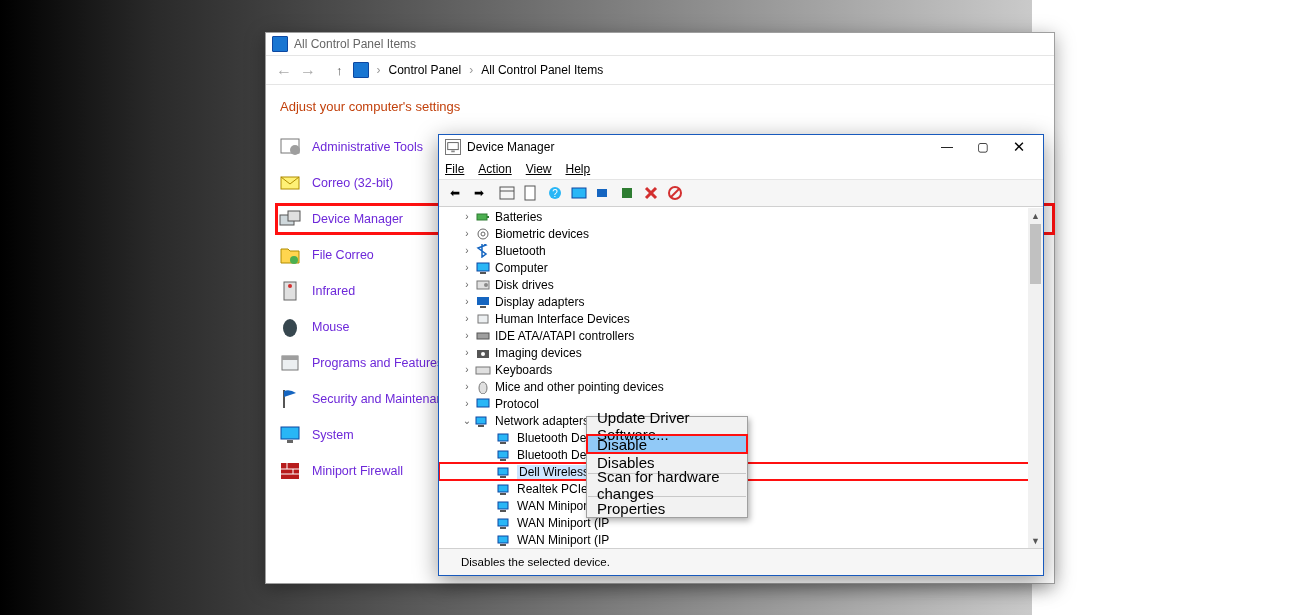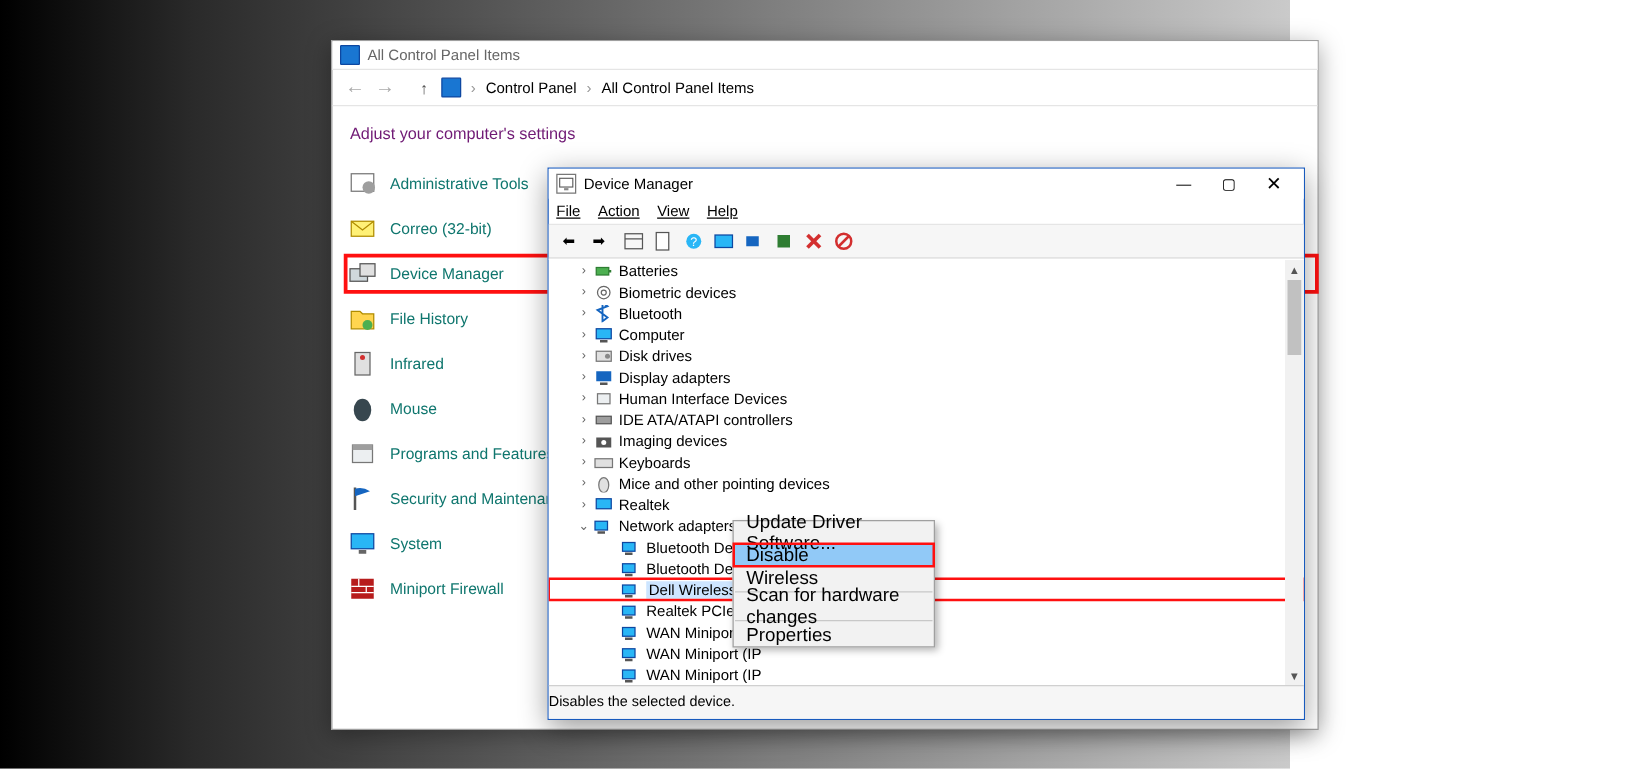--- a/index.html
+++ b/index.html
@@ -6,26 +6,26 @@
 .stage{width:1032px;height:615px;position:relative;background:linear-gradient(90deg,#000 0%,#2a2a2a 15%,#cacaca 100%);} 
 .cp-window{position:absolute;left:265px;top:32px;width:788px;height:550px;background:#fff;border:1px solid #9f9f9f;box-shadow:0 4px 18px rgba(0,0,0,0.35);}
 .cp-titlebar{height:22px;display:flex;align-items:center;padding:0 6px;background:#fff;border-bottom:1px solid #e5e5e5;color:#666;}
 .ti-cp-icon{width:14px;height:14px;background:#1976d2;border:1px solid #0d47a1;margin-right:6px;border-radius:1px;}
 .cp-nav{height:28px;display:flex;align-items:center;padding:0 6px;border-bottom:1px solid #e5e5e5;}
 .cp-nav .arrow{color:#aaa;font-size:16px;padding:0 4px;}
 .cp-nav .uparrow{color:#555;font-size:13px;padding:0 6px;}
 .cp-nav .smallicon{width:14px;height:14px;background:#1976d2;border:1px solid #0d47a1;margin:0 4px;border-radius:1px;}
 .cp-nav .crumb{padding:0 4px;}
 .cp-nav .sep{color:#999;padding:0 4px;}
-.cp-heading{color:#701a75;font-size:13px;padding:14px 0 12px 14px;}
+.cp-heading{color:#c2410c;font-size:13px;padding:14px 0 12px 14px;}
 .cp-items{padding:0 0 0 10px;}
 .cp-item{display:flex;align-items:center;height:30px;margin:6px 0;}
 .cp-item .ic{width:28px;height:28px;display:flex;align-items:center;justify-content:center;margin-right:8px;}
 .cp-item .ic svg{width:24px;height:24px;}
-.cp-item .lbl{color:#0f766e;font-size:12.5px;}
+.cp-item .lbl{color:#6d28d9;font-size:12.5px;}
 .cp-item.highlight{outline:3px solid #ff1010;outline-offset:-2px;}
 
 .dm-window{position:absolute;left:438px;top:134px;width:604px;height:440px;background:#fff;border:1px solid #185abd;box-shadow:0 6px 22px rgba(0,0,0,0.4);}
 .dm-titlebar{height:24px;display:flex;align-items:center;padding:0 6px;background:#fff;}
 .dm-titlebar .dmicon{width:14px;height:14px;background:#fff;border:1px solid #777;display:flex;align-items:center;justify-content:center;margin-right:6px;}
 .dm-title{font-size:12px;}
 .dm-titlebar .spacer{flex:1;}
 .win-btn{width:36px;height:22px;display:flex;align-items:center;justify-content:center;font-size:12px;}
 .win-btn.close{font-size:15px;}
 .dm-menu{height:20px;display:flex;align-items:center;padding:0 6px;border-bottom:1px solid #e5e5e5;}
@@ -36,21 +36,21 @@
 .dm-tree .scroll{position:absolute;right:0;top:0;bottom:0;width:15px;background:#f1f1f1;}
 .dm-tree .scroll .up,.dm-tree .scroll .dn{height:15px;display:flex;align-items:center;justify-content:center;color:#555;font-size:9px;}
 .dm-tree .scroll .thumb{position:absolute;left:2px;right:2px;top:16px;height:60px;background:#c1c1c1;}
 .node{display:flex;align-items:center;height:17px;padding-left:20px;white-space:nowrap;font-size:12px;}
 .node .exp{width:12px;text-align:center;color:#666;font-size:10px;margin-right:2px;}
 .node .nic{width:16px;height:14px;margin-right:4px;display:flex;align-items:center;justify-content:center;}
 .node.depth1{padding-left:22px;}
 .node.depth2{padding-left:44px;}
 .node.selected{outline:2px solid #ff1010;outline-offset:-1px;}
 .node.selected .nlbl{background:#cde5ff;padding:0 2px;}
-.dm-status{height:22px;border-top:1px solid #d0d0d0;padding:2px 0;background:#f6f6f6;font-size:11.5px;display:flex;align-items:center;}
+.dm-status{height:22px;border-top:1px solid #d0d0d0;padding:2px 22px;background:#f6f6f6;font-size:11.5px;display:flex;align-items:center;}
 
 .ctx-menu{position:absolute;left:586px;top:416px;width:160px;background:#f2f2f2;border:1px solid #a0a0a0;box-shadow:2px 3px 6px rgba(0,0,0,0.3);z-index:5;}
 .ctx-item{height:18px;display:flex;align-items:center;padding:0 10px;font-size:15px;}
 .ctx-sep{height:1px;background:#c8c8c8;margin:2px 1px;}
 .ctx-item.hl{background:#91c9f7;outline:2px solid #ff1010;outline-offset:-1px;}
 .ctx-item.bold{font-weight:normal;}
 </style>
 </head>
 <body>
 
@@ -101,21 +101,21 @@
           </div>
           <span class="lbl">Device Manager</span>
         </div>
         <div class="cp-item">
           <div class="ic">
             <svg viewBox="0 0 24 24">
               <path d="M3 6h7l2 2h9v12H3z" fill="#ffd54f" stroke="#b08c00"></path>
               <circle cx="16" cy="17" r="4" fill="#4caf50"></circle>
             </svg>
           </div>
-          <span class="lbl">File History</span>
+          <span class="lbl">File Correo</span>
         </div>
         <div class="cp-item">
           <div class="ic">
             <svg viewBox="0 0 24 24">
               <rect x="6" y="3" width="12" height="18" fill="#e0e0e0" stroke="#666"></rect>
               <circle cx="12" cy="7" r="2" fill="#d32f2f"></circle>
             </svg>
           </div>
           <span class="lbl">Infrared</span>
         </div>
@@ -345,21 +345,21 @@
             </span>
             <span class="nlbl">Mice and other pointing devices</span>
           </div>
           <div class="node depth1">
             <span class="exp">›</span>
             <span class="nic">
               <svg width="16" height="14">
                 <rect x="2" y="2" width="12" height="8" fill="#29b6f6" stroke="#0d47a1"></rect>
               </svg>
             </span>
-            <span class="nlbl">Realtek</span>
+            <span class="nlbl">Protocol</span>
           </div>
           <div class="node depth1">
             <span class="exp">⌄</span>
             <span class="nic">
               <svg width="16" height="14">
                 <rect x="1" y="3" width="10" height="7" fill="#29b6f6" stroke="#0d47a1"></rect>
                 <rect x="3" y="11" width="6" height="2" fill="#555"></rect>
               </svg>
             </span>
             <span class="nlbl">Network adapters</span>
@@ -440,20 +440,20 @@
         <div class="thumb"></div>
         <div class="dn" style="position:absolute;bottom:0;left:0;right:0">▼</div>
       </div>
     </div>
     <div class="dm-status">Disables the selected device.</div>
   </div>
 
   <div class="ctx-menu" id="ctx">
       <div class="ctx-item">Update Driver Software...</div>
       <div class="ctx-item hl">Disable</div>
-      <div class="ctx-item">Wireless</div>
+      <div class="ctx-item">Disables</div>
       <div class="ctx-sep"></div>
       <div class="ctx-item">Scan for hardware changes</div>
       <div class="ctx-sep"></div>
       <div class="ctx-item bold">Properties</div>
     </div>
 
 </div>
 
 </body></html>

